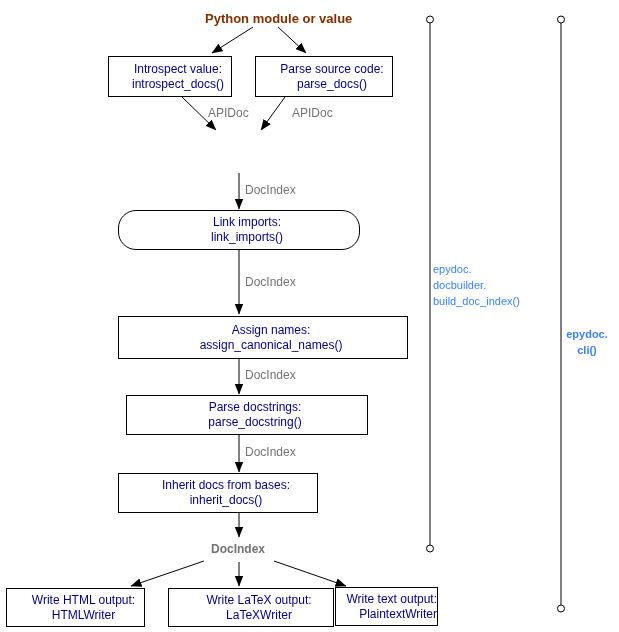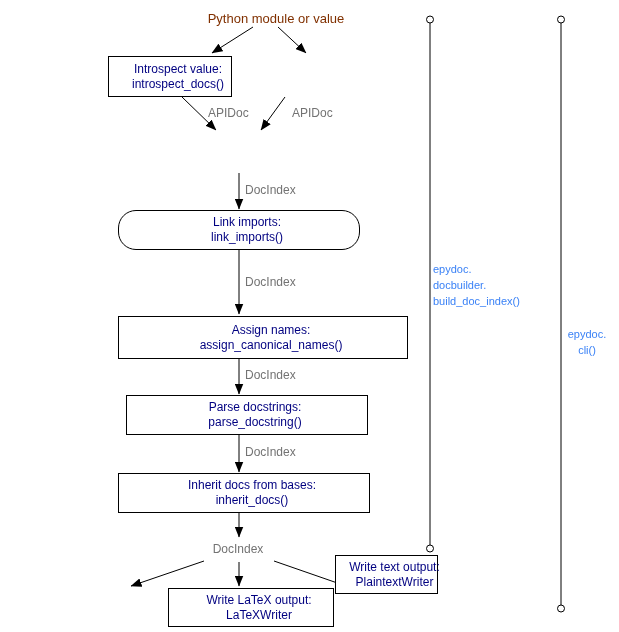--- a/index.html
+++ b/index.html
@@ -14,21 +14,21 @@
     position:absolute;box-sizing:border-box;border:1px solid #000000;background:#ffffff;
     color:#000080;font-size:12px;line-height:15px;text-align:center;
     display:flex;flex-direction:column;align-items:center;justify-content:center;
     white-space:nowrap;
     padding-left:16px;
   }
   .free-label{position:absolute;white-space:nowrap;}
   .src-label{color:#803000;font-size:13px;}
   .edge-label{color:#737373;font-size:12px;}
   .span-label{color:#3b82f6;font-size:11px;line-height:16px;}
-  .centered{text-align:center;}
+  .centered{text-align:center;font-weight:bold;}
 </style>
 </head>
 <body>
 
 <div class="stage">
 
   <svg class="edges" width="619" height="632" viewBox="0 0 619 632">
     <defs>
       <marker id="arrow" viewBox="0 0 10 8" refX="9.5" refY="4" markerWidth="11" markerHeight="9" orient="auto" markerUnits="userSpaceOnUse">
         <path d="M0,0 L10,4 L0,8 z" fill="#000000"></path>
@@ -57,49 +57,57 @@
     <circle cx="561" cy="608.5" r="3.5"></circle>
   </svg>
 
   <div class="free-label src-label centered" style="left:205px;top:11px;width:142px;">Python module or value</div>
 
   <div class="node" style="left:108px;top:56px;width:124px;height:41px;">
     <span>Introspect value:</span>
     <span>introspect_docs()</span>
   </div>
 
+  <div class="node" style="left:255px;top:56px;width:138px;height:41px;">
+    <span>Parse source code:</span>
+    <span>parse_docs()</span>
+  </div>
 
 
   <div class="node" style="left:118px;top:210px;width:242px;height:40px;border-radius:18px;">
     <span>Link imports:</span>
     <span>link_imports()</span>
   </div>
 
   <div class="node" style="left:118px;top:316px;width:290px;height:43px;">
     <span>Assign names:</span>
     <span>assign_canonical_names()</span>
   </div>
 
   <div class="node" style="left:118px;top:395px;width:242px;height:40px;margin-left:8px;">
     <span>Parse docstrings:</span>
     <span>parse_docstring()</span>
   </div>
 
-  <div class="node" style="left:118px;top:473px;width:252px;height:40px;">
+  <div class="node" style="left:118px;top:473px;width:200px;height:40px;">
     <span>Inherit docs from bases:</span>
     <span>inherit_docs()</span>
   </div>
 
+  <div class="node" style="left:6px;top:588px;width:139px;height:39px;">
+    <span>Write HTML output:</span>
+    <span>HTMLWriter</span>
+  </div>
 
   <div class="node" style="left:168px;top:588px;width:166px;height:39px;">
     <span>Write LaTeX output:</span>
     <span>LaTeXWriter</span>
   </div>
 
-  <div class="node" style="left:335px;top:555px;width:103px;height:39px;">
+  <div class="node" style="left:335px;top:587px;width:103px;height:39px;align-items:flex-end;">
     <span>Write text output:</span>
     <span>PlaintextWriter</span>
   </div>
 
   <div class="free-label edge-label" style="left:208px;top:106px;">APIDoc</div>
   <div class="free-label edge-label" style="left:292px;top:106px;">APIDoc</div>
   <div class="free-label edge-label" style="left:245px;top:183px;">DocIndex</div>
   <div class="free-label edge-label" style="left:245px;top:275px;">DocIndex</div>
   <div class="free-label edge-label" style="left:245px;top:368px;">DocIndex</div>
   <div class="free-label edge-label" style="left:245px;top:445px;">DocIndex</div>

